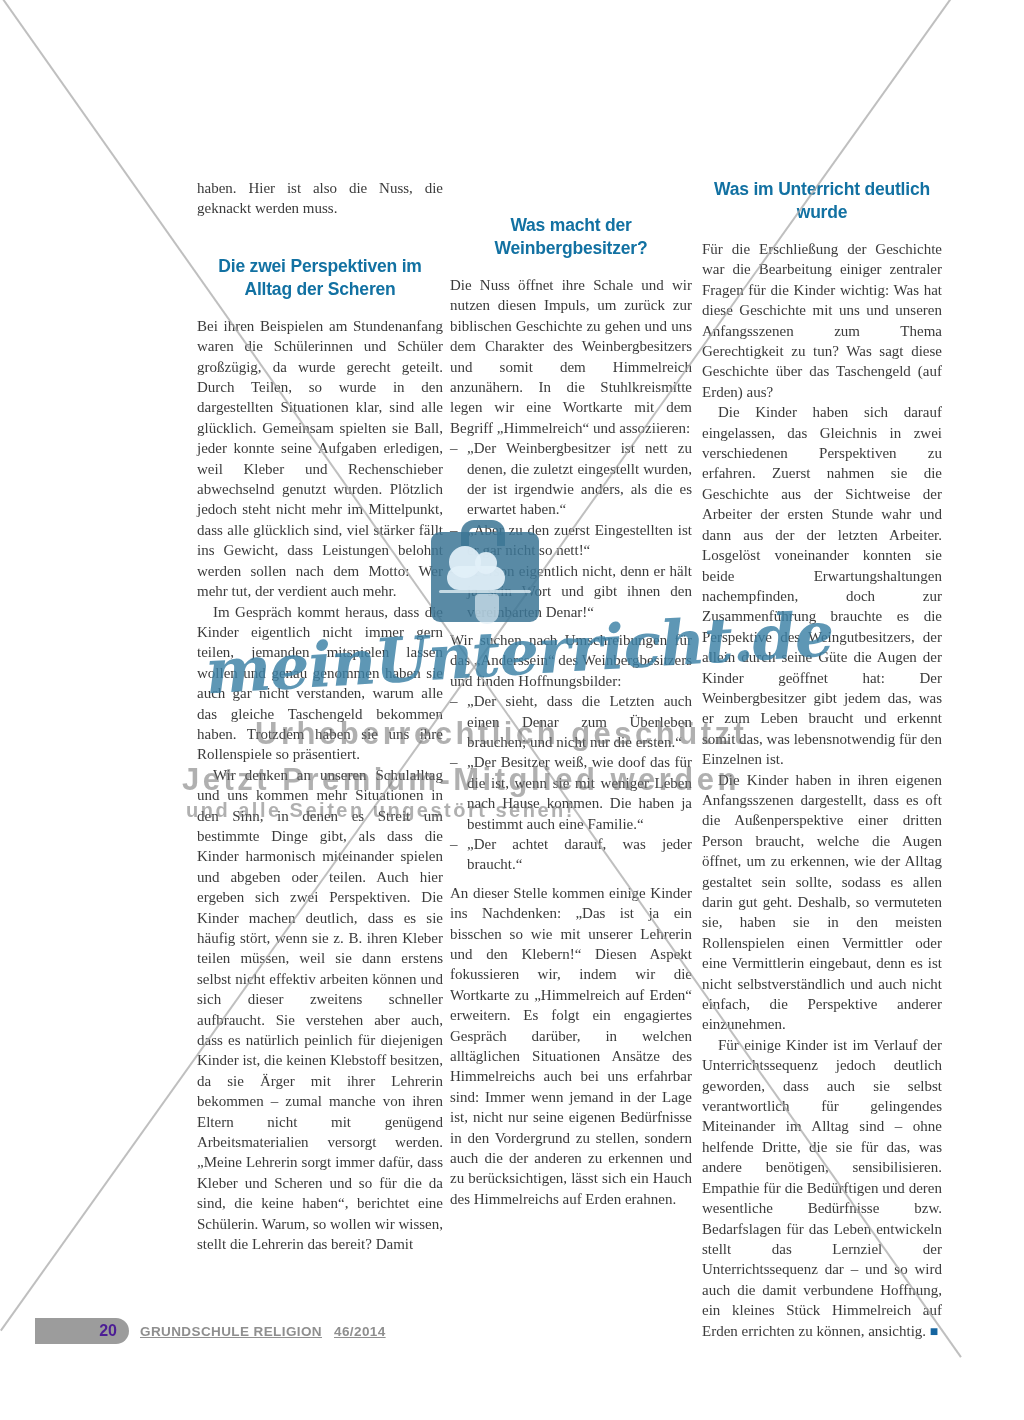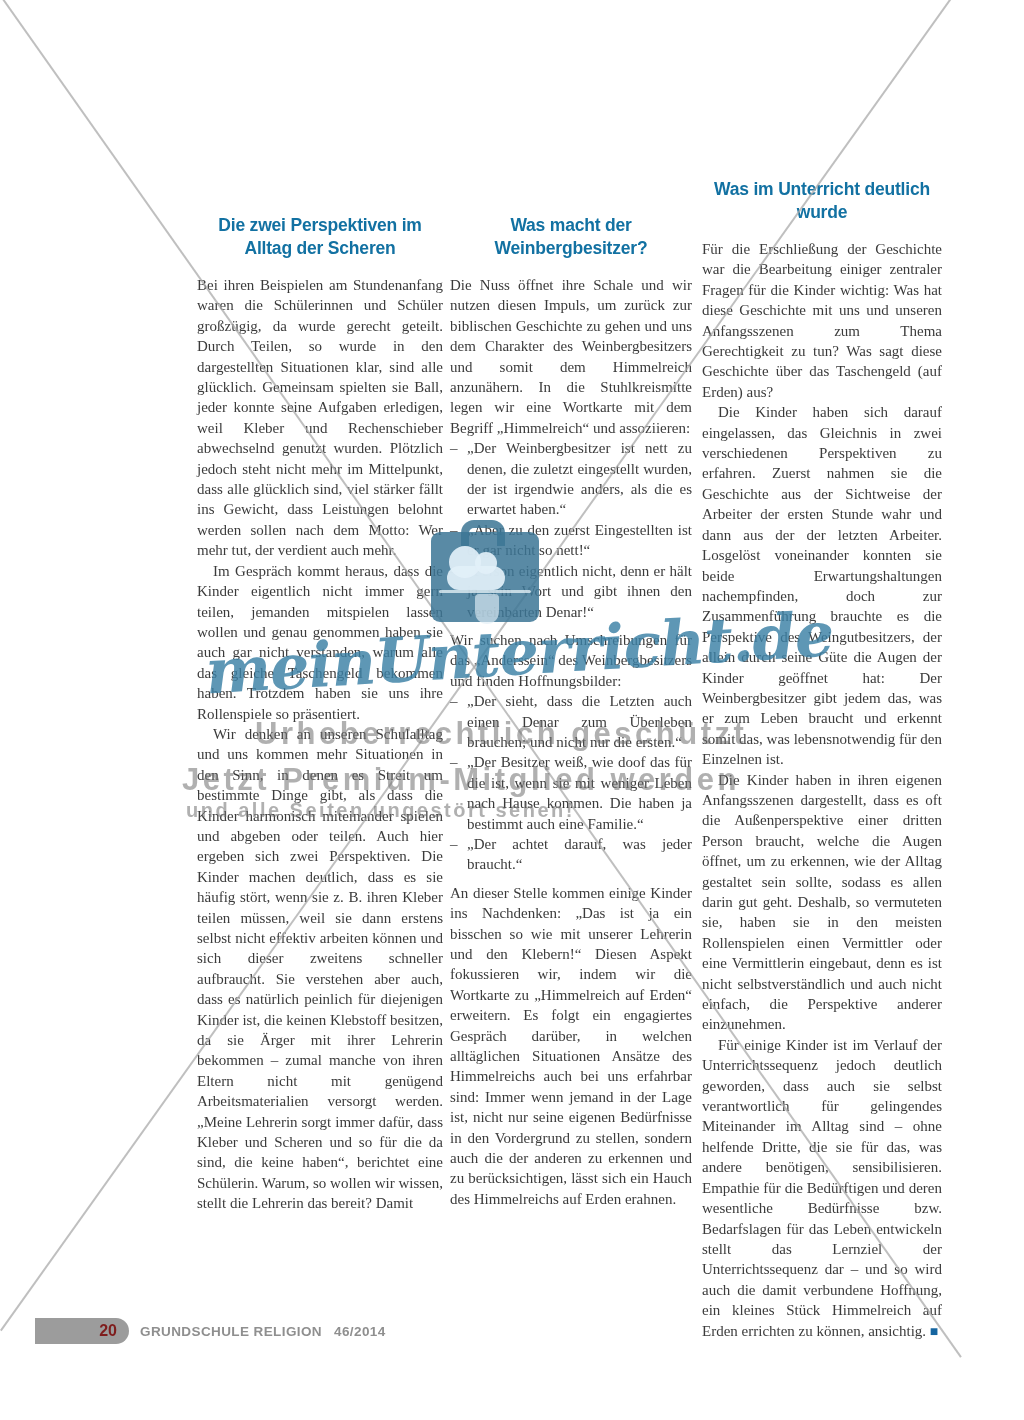--- a/index.html
+++ b/index.html
@@ -23,26 +23,26 @@
   p{margin:0;}
   .ind{text-indent:16px;}
   .gap-top{margin-top:8px;}
   ul.dashlist{list-style:none;margin:0;padding:0;}
   .dashlist li{display:grid;grid-template-columns:17px 1fr;}
   .dashlist .dash{text-align:left;}
   .dashlist .itxt{display:block;text-align:justify;}
   .endmark{color:#1565a0;font-size:14px;}
   
   .footer-badge{position:absolute;left:35px;top:1318px;width:94px;height:26px;background:#9c9c9c;
-     border-radius:0 13px 13px 0;color:#7f1d1d;font-family:"Liberation Sans",sans-serif;
+     border-radius:0 13px 13px 0;color:#4c1d95;font-family:"Liberation Sans",sans-serif;
      font-weight:bold;font-size:16px;line-height:26px;text-align:right;padding-right:12px;
      box-sizing:border-box;z-index:3;}
   .footer-meta{position:absolute;left:140px;top:1318px;height:26px;line-height:27px;
      font-family:"Liberation Sans",sans-serif;font-weight:bold;font-size:13.5px;color:#8f8f8f;
-     letter-spacing:.4px;z-index:3;}
+     letter-spacing:.4px;z-index:3;text-decoration:underline;}
   .footer-meta .issue{margin-left:12px;}
   
   .wm-brand{position:absolute;left:205px;top:620px;width:545px;text-align:center;z-index:6;
      font-family:"DejaVu Serif",serif;font-style:italic;font-weight:700;font-size:62px;
      line-height:72px;color:rgba(59,128,165,0.82);transform:rotate(-3.5deg);letter-spacing:-1px;}
   .wm-gray{position:absolute;z-index:6;font-family:"Liberation Sans",sans-serif;font-weight:bold;
      color:rgba(112,112,112,0.55);white-space:nowrap;}
   .wm-g1{left:255px;top:716px;font-size:31px;letter-spacing:3.5px;text-align:right;}
   .wm-g2{left:182px;top:762px;font-size:31px;letter-spacing:3.5px;}
   .wm-g3{left:186px;top:799px;font-size:20px;letter-spacing:2.5px;}
@@ -64,20 +64,21 @@
   .bc-clasp{position:absolute;left:44px;top:76px;width:24px;height:30px;
      background:rgba(224,238,246,0.65);border-radius:4px 4px 12px 12px;}
 </style>
 </head>
 <body>
 
 <div class="diag line1"></div>
 <div class="diag line2"></div>
 
 <section class="col col1">
+  <p class="intro">haben. Hier ist also die Nuss, die geknackt werden muss.</p>
   <h2>Die zwei Perspektiven im Alltag der Scheren</h2>
   <p>Bei ihren Beispielen am Stundenanfang waren die Schülerinnen und Schüler großzügig, da wurde gerecht geteilt. Durch Teilen, so wurde in den dargestellten Situationen klar, sind alle glücklich. Gemeinsam spielten sie Ball, jeder konnte seine Aufgaben erledigen, weil Kleber und Rechenschieber abwechselnd genutzt wurden. Plötzlich jedoch steht nicht mehr im Mittelpunkt, dass alle glücklich sind, viel stärker fällt ins Gewicht, dass Leistungen belohnt werden sollen nach dem Motto: Wer mehr tut, der verdient auch mehr.</p>
   <p class="ind">Im Gespräch kommt heraus, dass die Kinder eigentlich nicht immer gern teilen, jemanden mitspielen lassen wollen und genau genommen haben sie auch gar nicht verstanden, warum alle das gleiche Taschengeld bekommen haben. Trotzdem haben sie uns ihre Rollenspiele so präsentiert.</p>
   <p class="ind">Wir denken an unseren Schulalltag und uns kommen mehr Situationen in den Sinn, in denen es Streit um bestimmte Dinge gibt, als dass die Kinder harmonisch miteinander spielen und abgeben oder teilen. Auch hier ergeben sich zwei Perspektiven. Die Kinder machen deutlich, dass es sie häufig stört, wenn sie z. B. ihren Kleber teilen müssen, weil sie dann erstens selbst nicht effektiv arbeiten können und sich dieser zweitens schneller aufbraucht. Sie verstehen aber auch, dass es natürlich peinlich für diejenigen Kinder ist, die keinen Klebstoff besitzen, da sie Ärger mit ihrer Lehrerin bekommen – zumal manche von ihren Eltern nicht mit genügend Arbeitsmaterialien versorgt werden. „Meine Lehrerin sorgt immer dafür, dass Kleber und Scheren und so für die da sind, die keine haben“, berichtet eine Schülerin. Warum, so wollen wir wissen, stellt die Lehrerin das bereit? Damit</p>
 </section>
 
 <section class="col col2">
   <h2>Was macht der Weinbergbesitzer?</h2>
   <p>Die Nuss öffnet ihre Schale und wir nutzen diesen Impuls, um zurück zur biblischen Geschichte zu gehen und uns dem Charakter des Weinbergbesitzers und somit dem Himmelreich anzunähern. In die Stuhlkreismitte legen wir eine Wortkarte mit dem Begriff „Himmelreich“ und assoziieren:</p>
   <ul class="dashlist">

